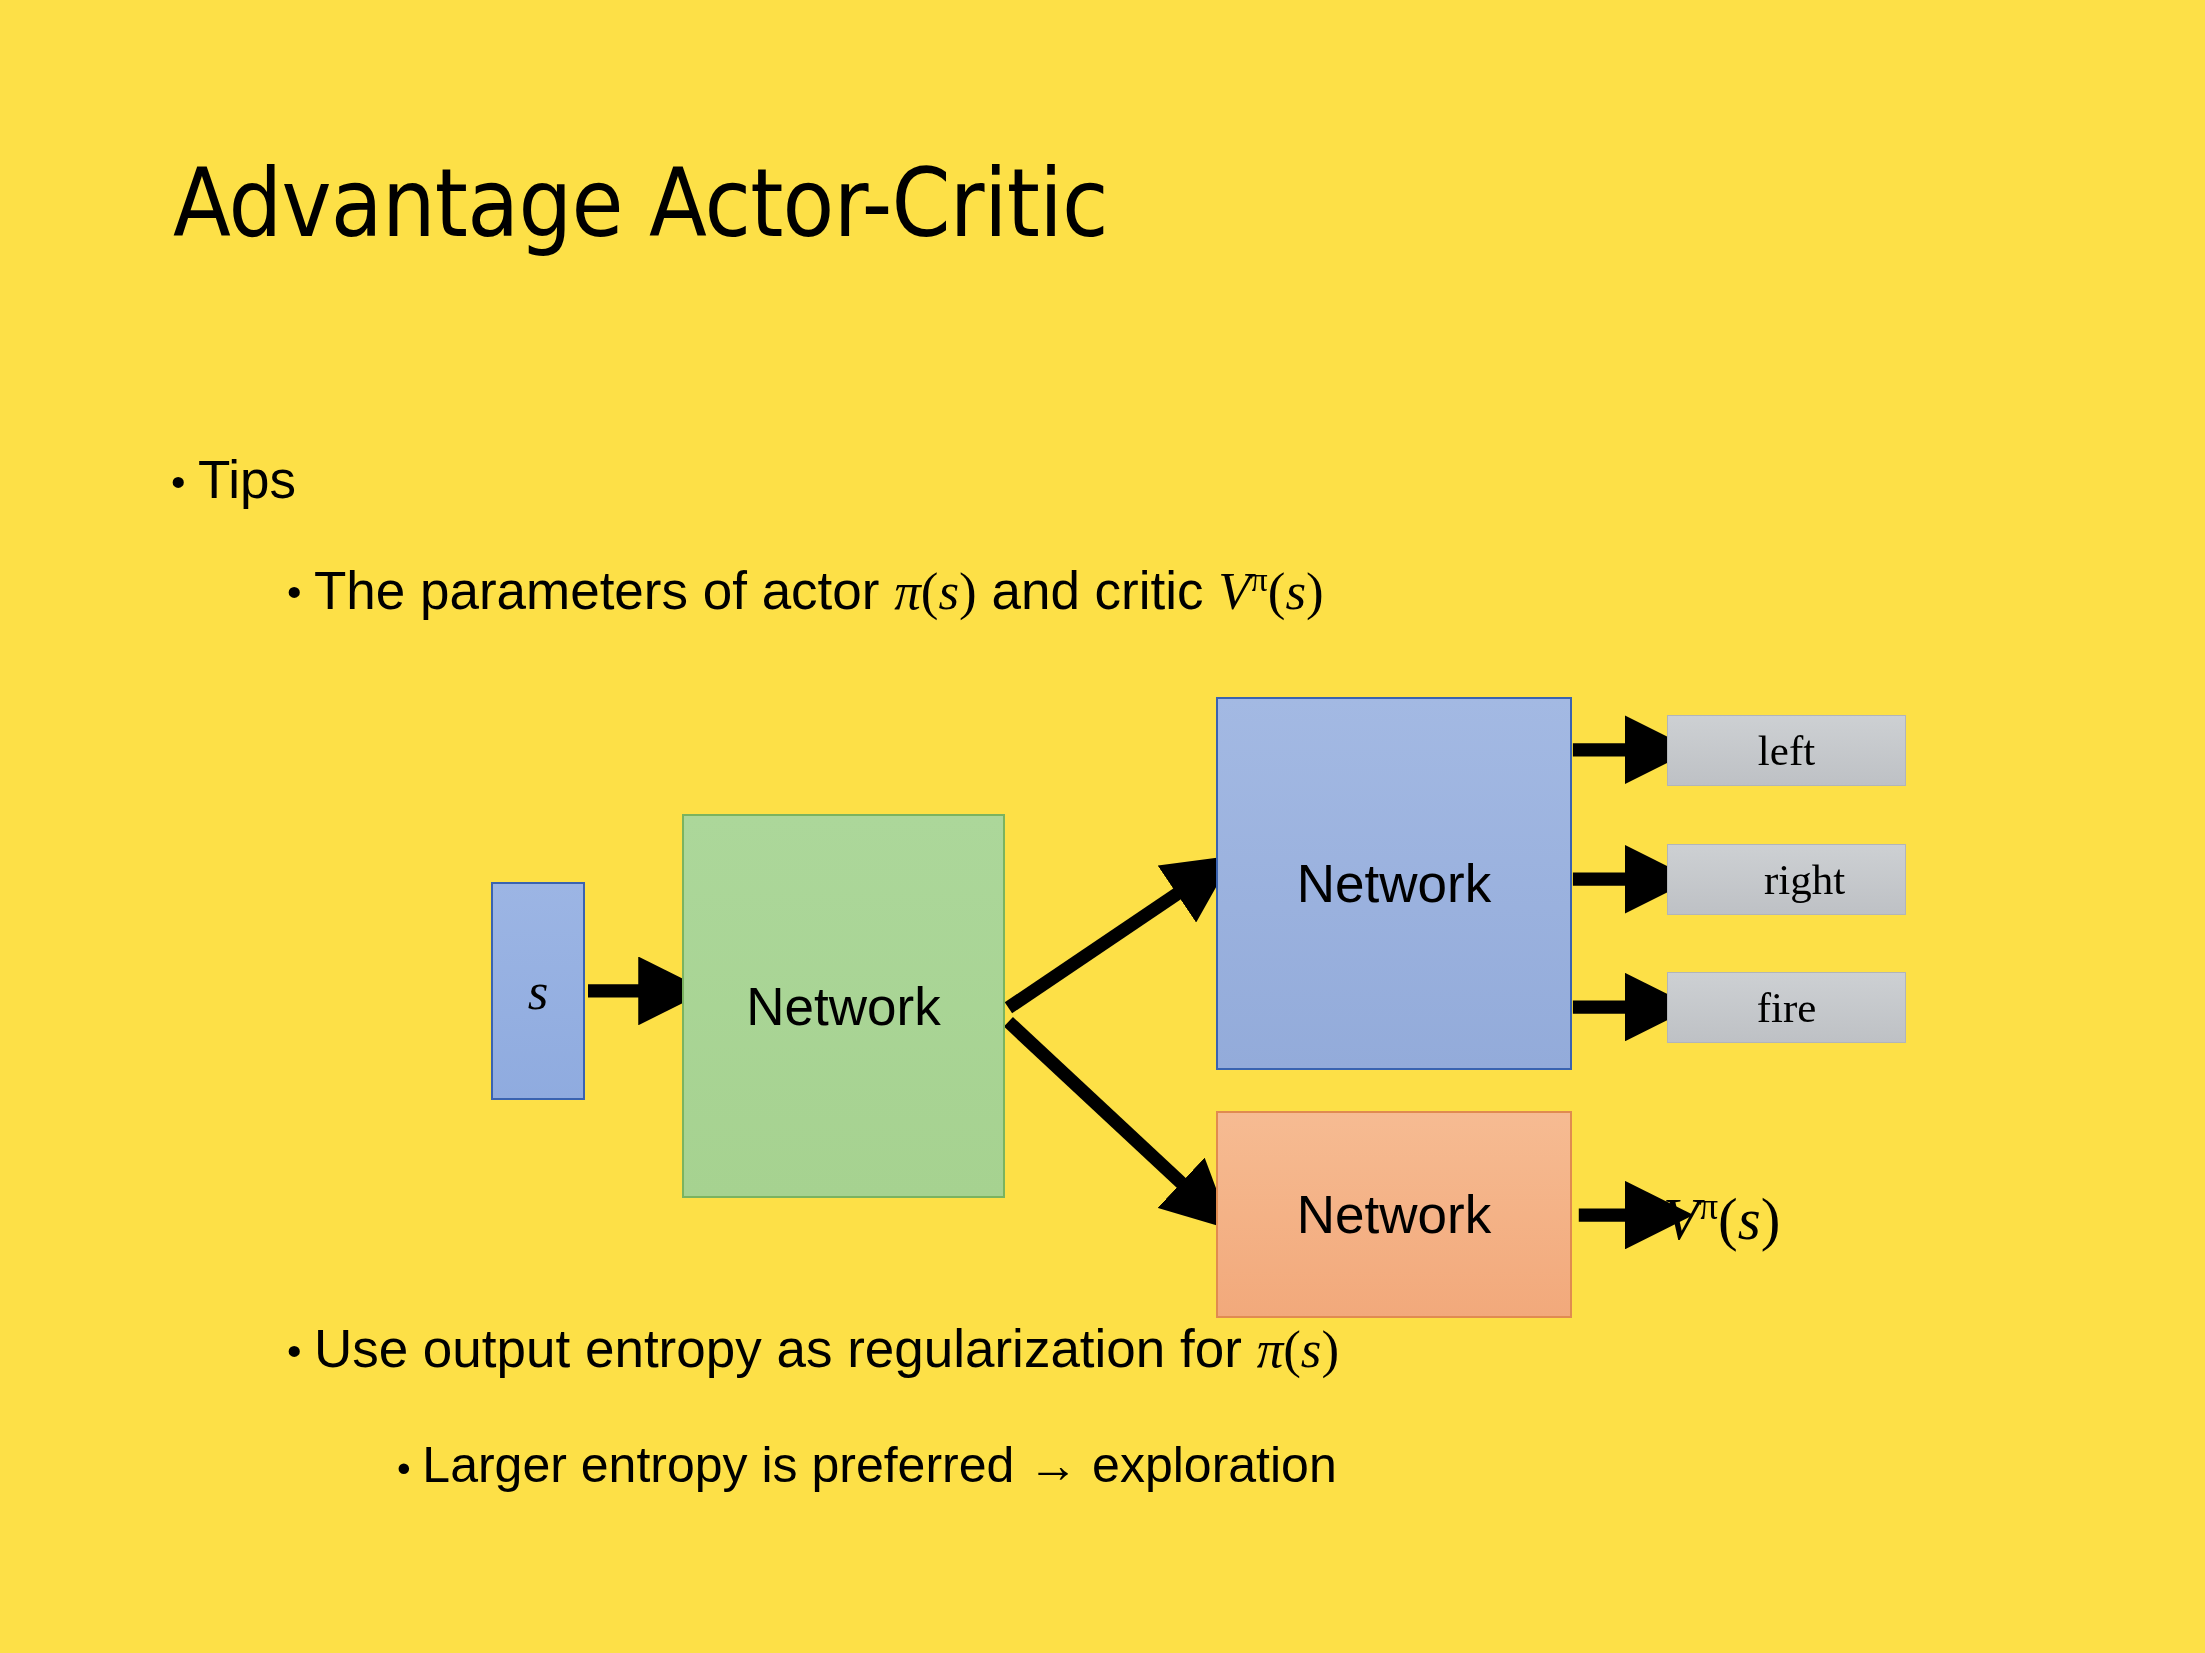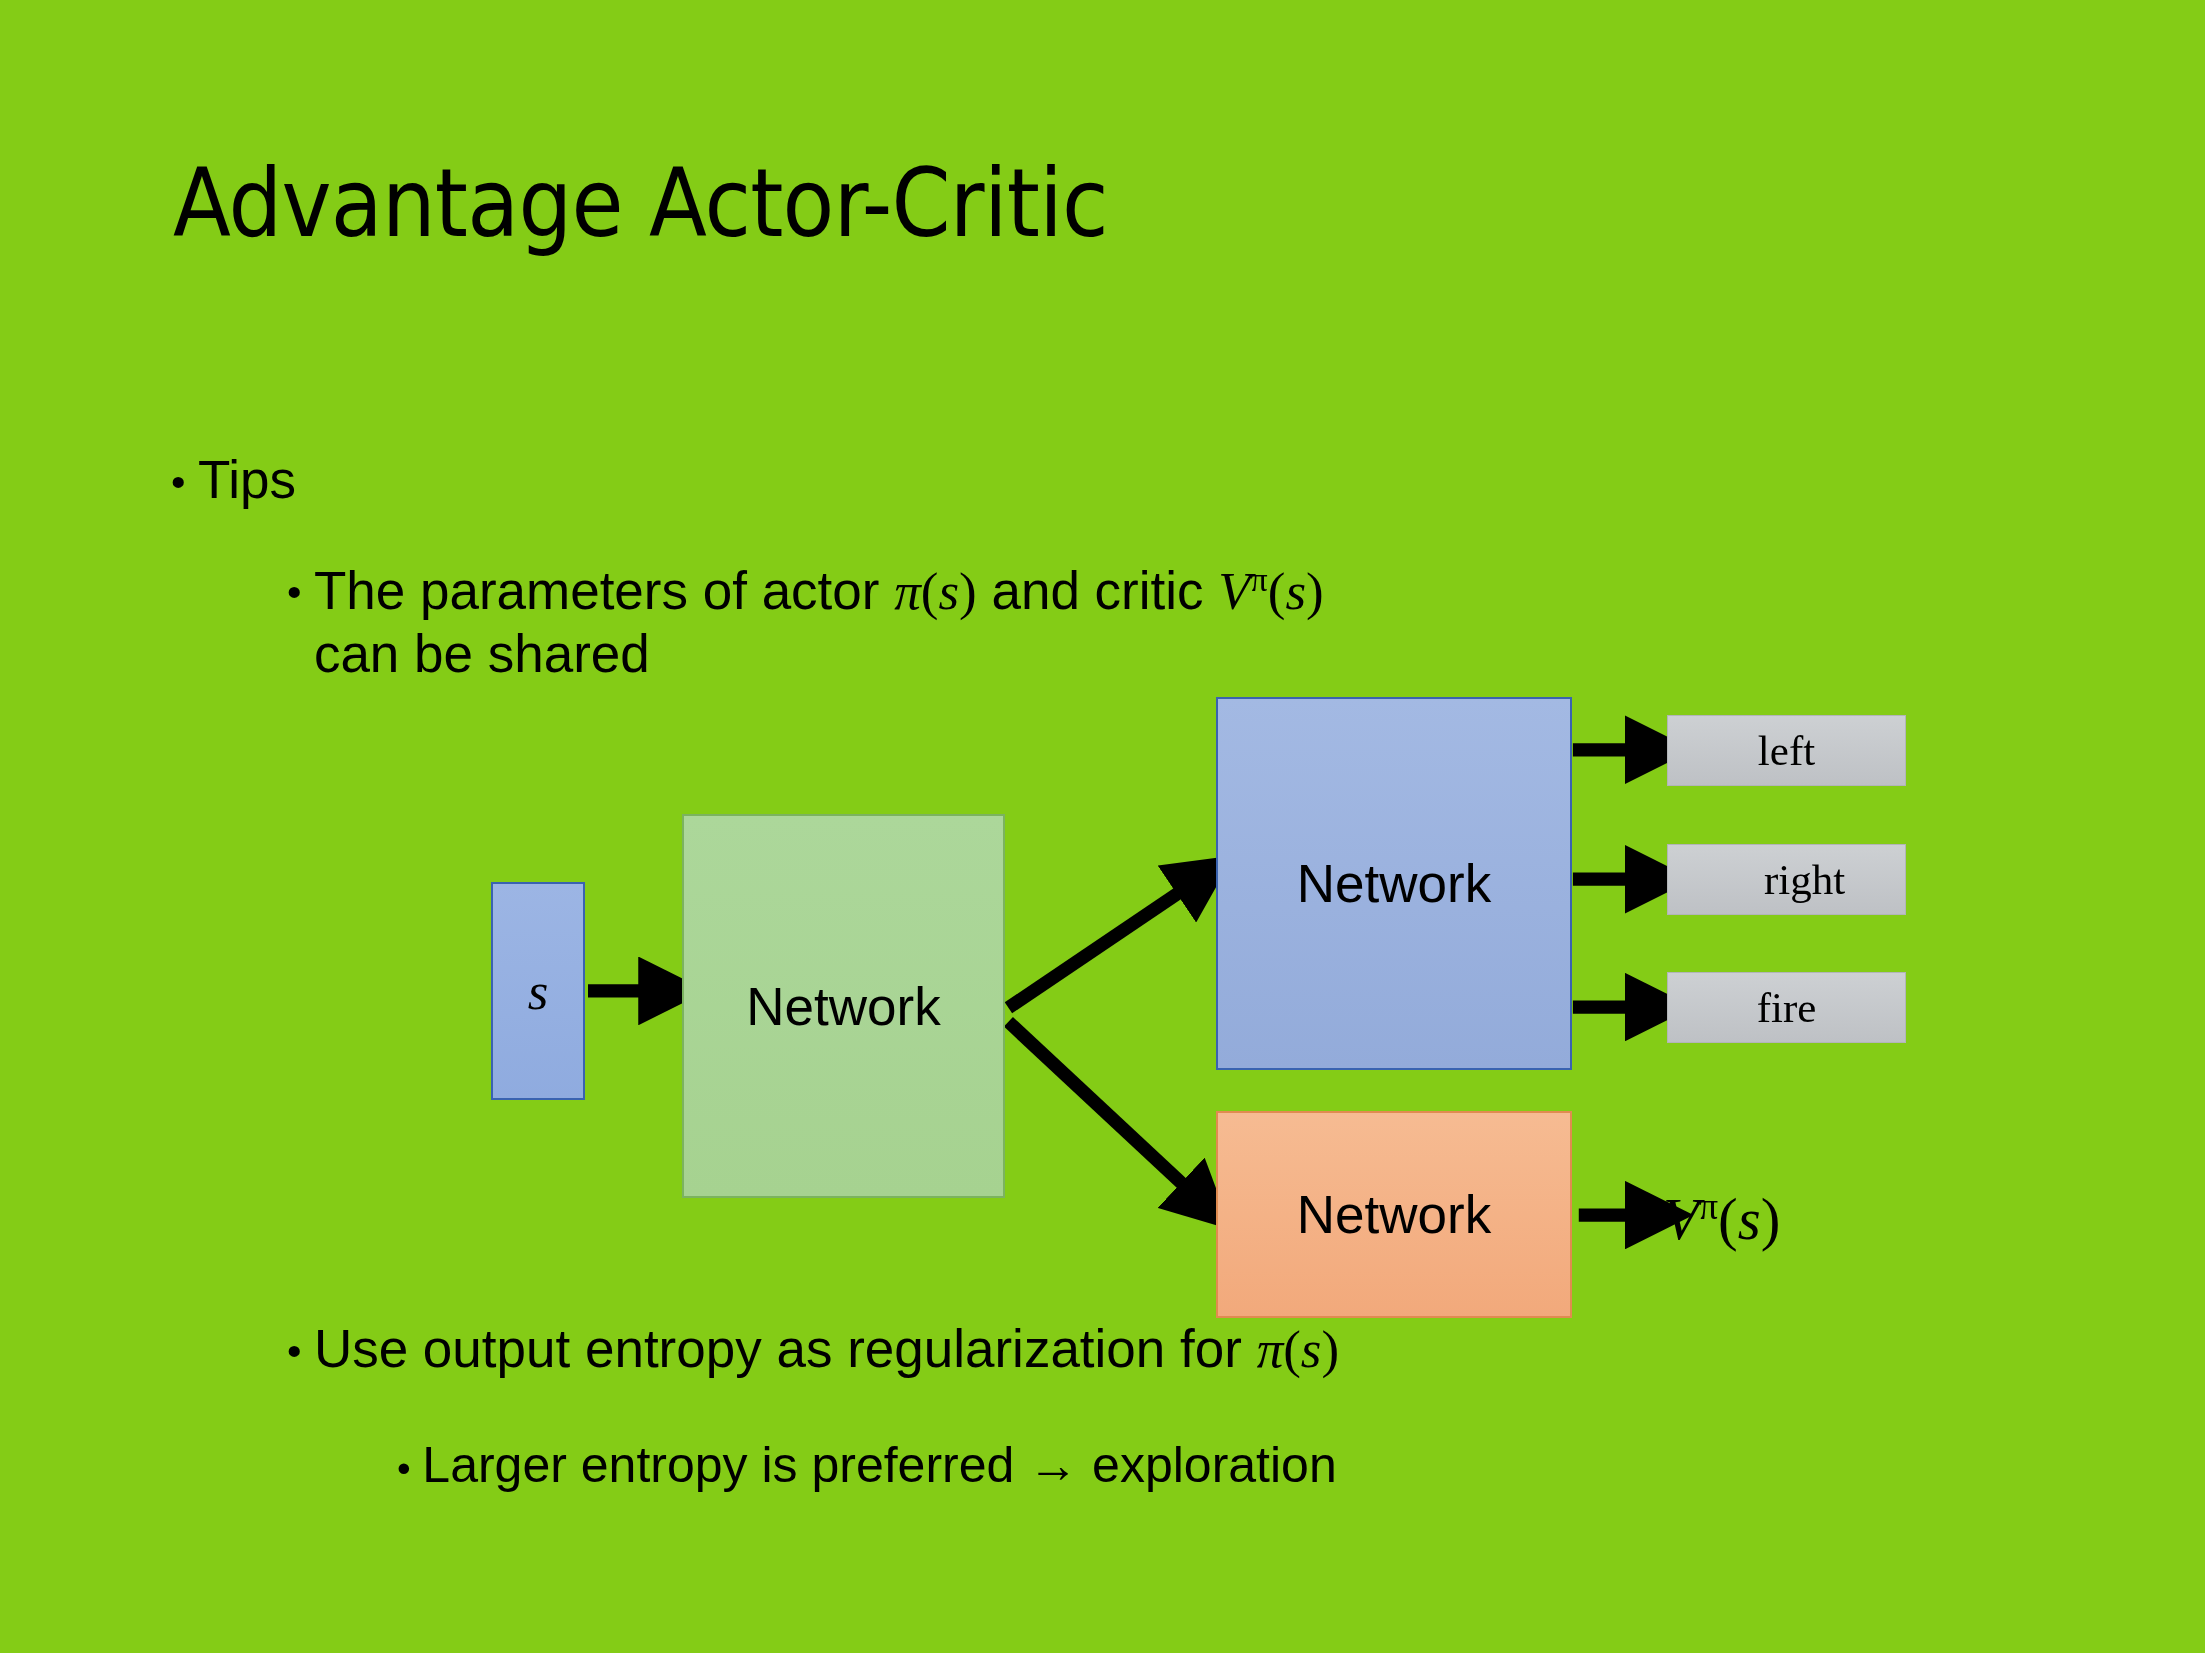--- a/index.html
+++ b/index.html
@@ -7,21 +7,21 @@
     padding: 0;
     background: #ffffff;
   }
   body {
     font-family: "Liberation Sans", sans-serif;
   }
   #slide {
     position: relative;
     width: 2205px;
     height: 1654px;
-    background: #84cc16;
+    background: #fde047;
     overflow: hidden;
     text-decoration: underline;
   }
 
   
   #slide-title {
     position: absolute;
     left: 173px;
     top: 153px;
     width: 1838px;
@@ -207,21 +207,20 @@
   <div id="bullet-tips" class="bullet-row">
     <span class="bullet-dot">•</span>
     <span class="bullet-text">Tips</span>
   </div>
 
   <div id="bullet-params" class="bullet-row">
     <span class="bullet-dot">•</span>
     <span class="bullet-text">
       <span>The parameters of actor </span><span class="math"><span>π</span><span class="paren"><span style="font-style:normal">(</span><span style="font-style:italic">s</span><span style="font-style:normal">)</span></span></span><span>  and critic </span><span class="math"><span>V</span><sup>π</sup><span class="paren"><span style="font-style:normal">(</span><span style="font-style:italic">s</span><span style="font-style:normal">)</span></span></span>
       <br>
-      <span>can be shared</span>
     </span>
   </div>
 
   <div id="bullet-entropy" class="bullet-row">
     <span class="bullet-dot">•</span>
     <span class="bullet-text">
       <span>Use output entropy as regularization for </span><span class="math"><span>π</span><span class="paren"><span style="font-style:normal">(</span><span style="font-style:italic">s</span><span style="font-style:normal">)</span></span></span>
     </span>
   </div>
 

